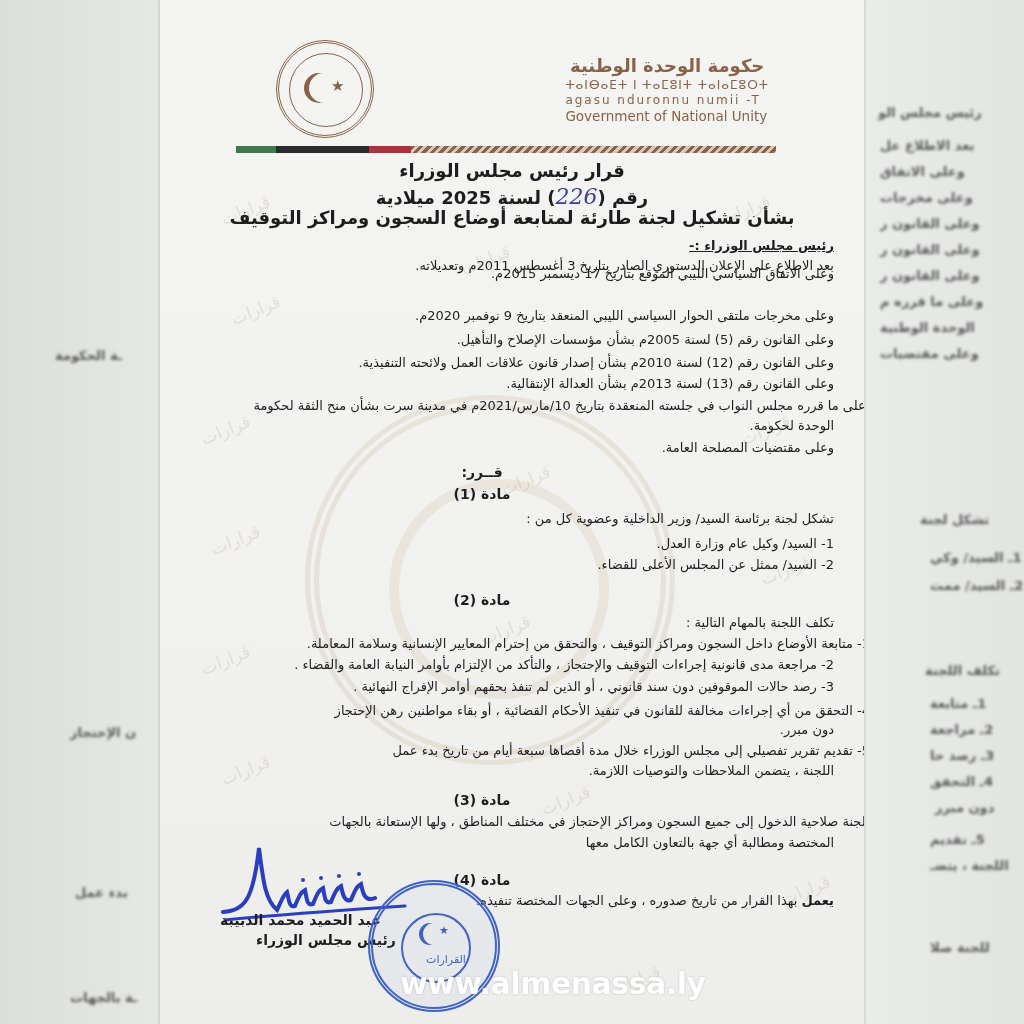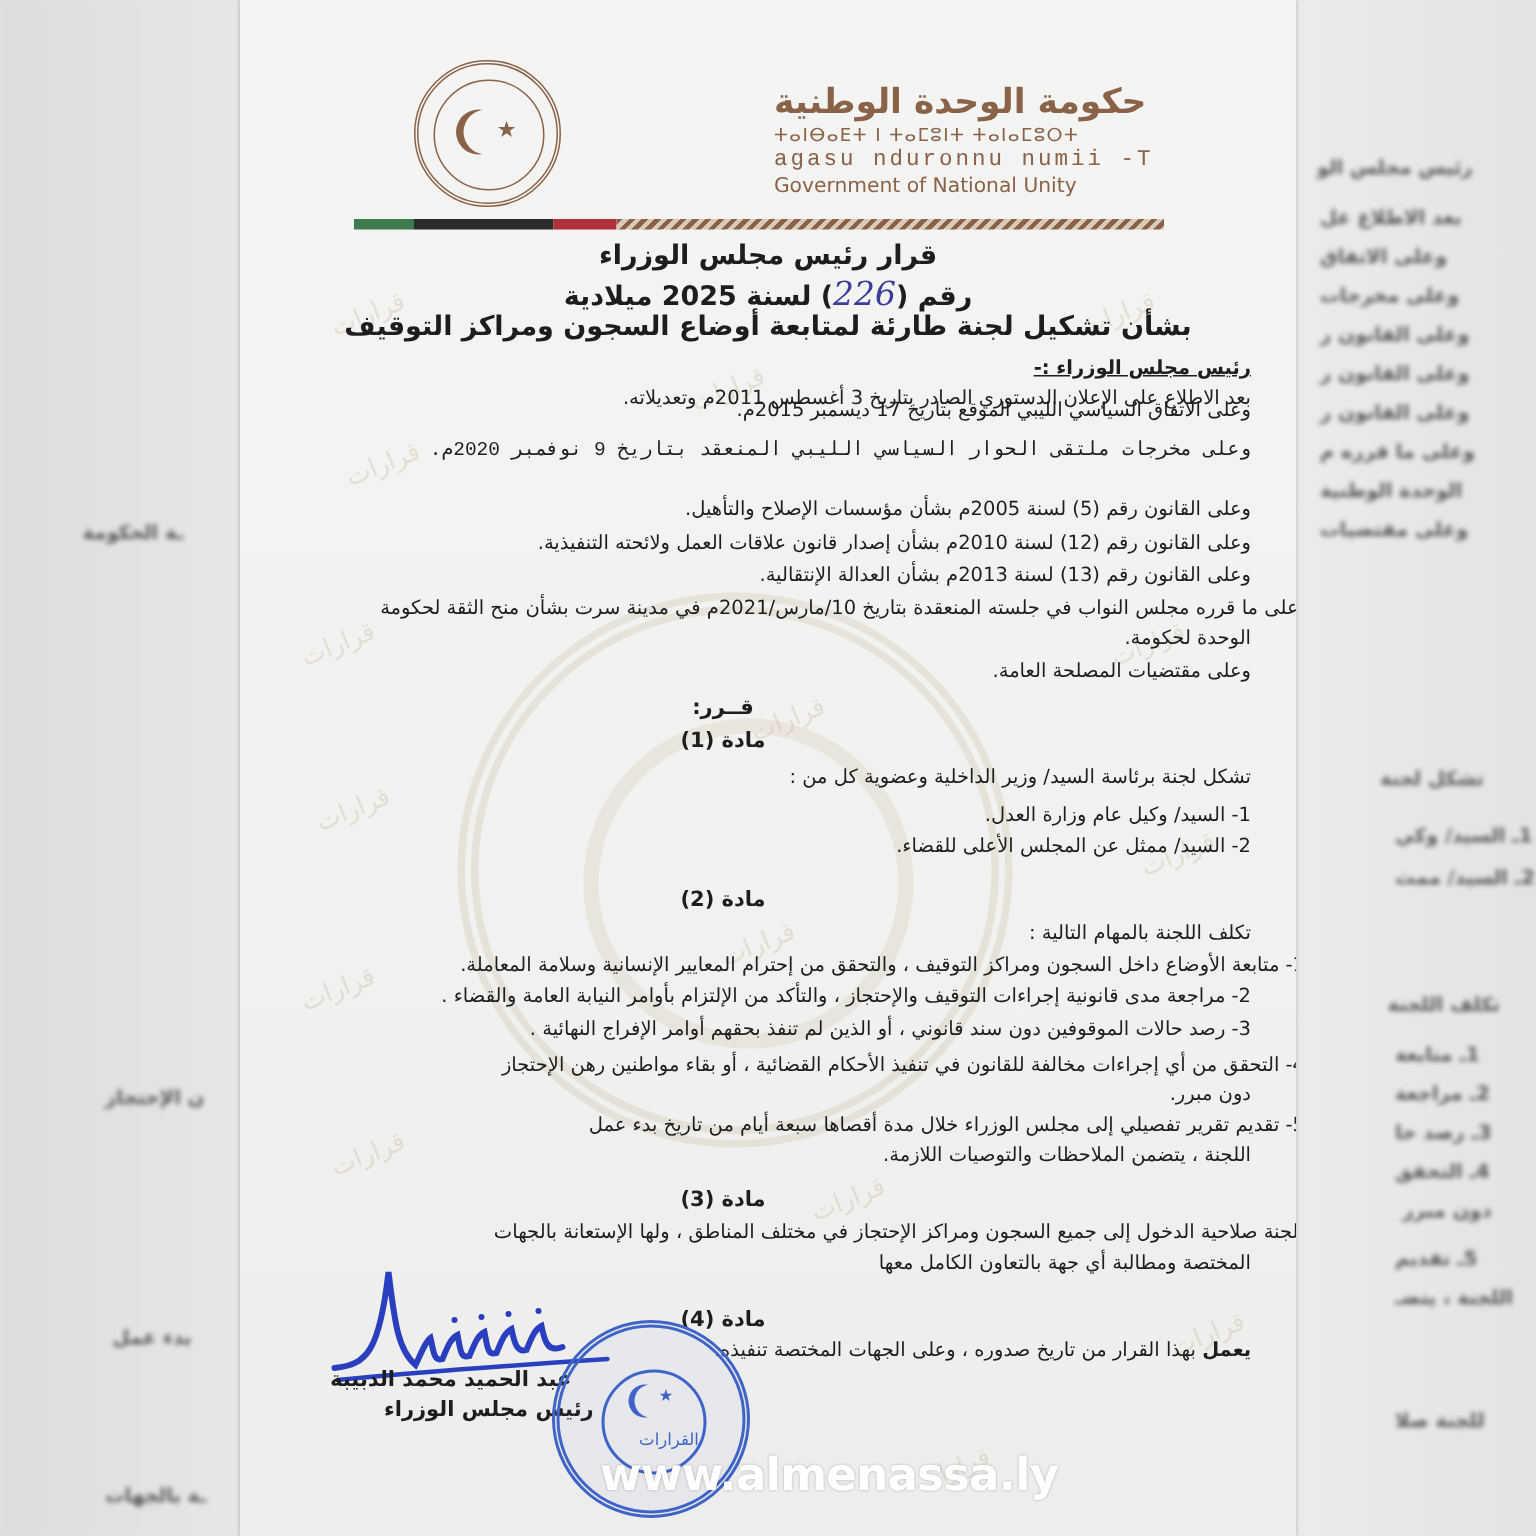--- a/index.html
+++ b/index.html
@@ -10,23 +10,23 @@
   .page{position:absolute;left:160px;top:0;width:704px;height:1024px;background:linear-gradient(180deg,#f4f4f2 0%,#f1f1ef 60%,#ededeb 100%);box-shadow:0 0 3px rgba(0,0,0,.25);overflow:hidden;}
   .wm{position:absolute;color:rgba(200,180,150,.32);font-size:17px;transform:rotate(-22deg);direction:rtl;pointer-events:none;white-space:nowrap;}
   .bgseal{position:absolute;left:145px;top:395px;width:370px;height:370px;border-radius:50%;border:14px double rgba(205,185,160,.28);box-sizing:border-box;}
   .bgseal::after{content:"";position:absolute;left:70px;top:70px;width:200px;height:200px;border-radius:50%;border:10px solid rgba(205,185,160,.22);}
   
   .logo{position:absolute;left:116px;top:40px;width:98px;height:98px;border-radius:50%;border:3px double #8a6248;box-sizing:border-box;}
   .logo .ring{position:absolute;left:10px;top:10px;width:72px;height:72px;border-radius:50%;border:1.5px solid #8a6248;}
   .logo .crescent{position:absolute;left:30px;top:30px;width:30px;height:30px;border-radius:50%;box-shadow:-5px 0 0 0 #8a6248;}
   .logo .star{position:absolute;left:52px;top:34px;color:#8a6248;font-size:15px;}
   .org{position:absolute;right:95px;top:55px;text-align:left;color:#8a6248;}
-  .org .ar{font-size:23px;font-weight:bold;direction:rtl;text-align:left;letter-spacing:1px;}
+  .org .ar{font-size:18px;font-weight:bold;direction:rtl;text-align:center;letter-spacing:1px;}
   .org .tif{font-size:12px;letter-spacing:1px;margin-top:2px;}
-  .org .ber{font-size:15px;letter-spacing:2px;margin-top:1px;font-family:Liberation Mono, monospace;}
+  .org .ber{font-size:12px;letter-spacing:2px;margin-top:1px;}
   .org .en{font-size:13.5px;margin-top:1px;}
   .flagbar{position:absolute;left:76px;top:146px;width:540px;height:7px;display:flex;}
   .flagbar .g{width:40px;background:#3e7a4e;}
   .flagbar .k{width:93px;background:#2b2b2b;}
   .flagbar .r{width:42px;background:#b0303c;}
   .flagbar .rope{flex:1;background:repeating-linear-gradient(135deg,#8a6248 0 3px,#d9c9b8 3px 6px);}
   .title{position:absolute;left:0;width:704px;text-align:center;font-weight:bold;color:#1d1d1d;direction:rtl;}
   .t1{top:160px;font-size:18px;}
   .t2{top:184px;font-size:18px;}
   .t2 .num{color:#3a3d9a;font-family:"DejaVu Serif",serif;font-style:italic;font-weight:normal;font-size:22px;}
@@ -122,21 +122,21 @@
   <div class="title t1">قرار رئيس مجلس الوزراء</div>
   <div class="title t2">
     <span>رقم (</span><span class="num">226</span><span>) لسنة 2025 ميلادية</span>
   </div>
   <div class="title t3">بشأن تشكيل لجنة طارئة لمتابعة أوضاع السجون ومراكز التوقيف</div>
 
   <div class="para underline" style="top:238px;font-size:13px;">رئيس مجلس الوزراء :-</div>
 
   <div class="para" style="top:258px;">بعد الاطلاع على الإعلان الدستوري الصادر بتاريخ 3 أغسطس 2011م وتعديلاته.</div>
   <div class="para" style="top:266px;">وعلى الاتفاق السياسي الليبي الموقع بتاريخ 17 ديسمبر 2015م.</div>
-  <div class="para" style="top:292px;font-family:Liberation Mono, monospace;">وعلى مخرجات ملتقى الحوار السياسي الليبي المنعقد بتاريخ 9 نوفمبر 2020م.</div>
+  <div class="para" style="top:308px;">وعلى مخرجات ملتقى الحوار السياسي الليبي المنعقد بتاريخ 9 نوفمبر 2020م.</div>
   <div class="para" style="top:332px;">وعلى القانون رقم (5) لسنة 2005م بشأن مؤسسات الإصلاح والتأهيل.</div>
   <div class="para" style="top:355px;">وعلى القانون رقم (12) لسنة 2010م بشأن إصدار قانون علاقات العمل ولائحته التنفيذية.</div>
   <div class="para" style="top:376px;">وعلى القانون رقم (13) لسنة 2013م بشأن العدالة الإنتقالية.</div>
   <div class="para" style="top:398px;right:-8px;">وعلى ما قرره مجلس النواب في جلسته المنعقدة بتاريخ 10/مارس/2021م في مدينة سرت بشأن منح الثقة لحكومة</div>
   <div class="para" style="top:418px;">الوحدة لحكومة.</div>
   <div class="para" style="top:440px;">وعلى مقتضيات المصلحة العامة.</div>
 
   <div class="heading" style="top:464px;">قــرر:</div>
 
   <div class="heading" style="top:486px;">مادة (1)</div>

